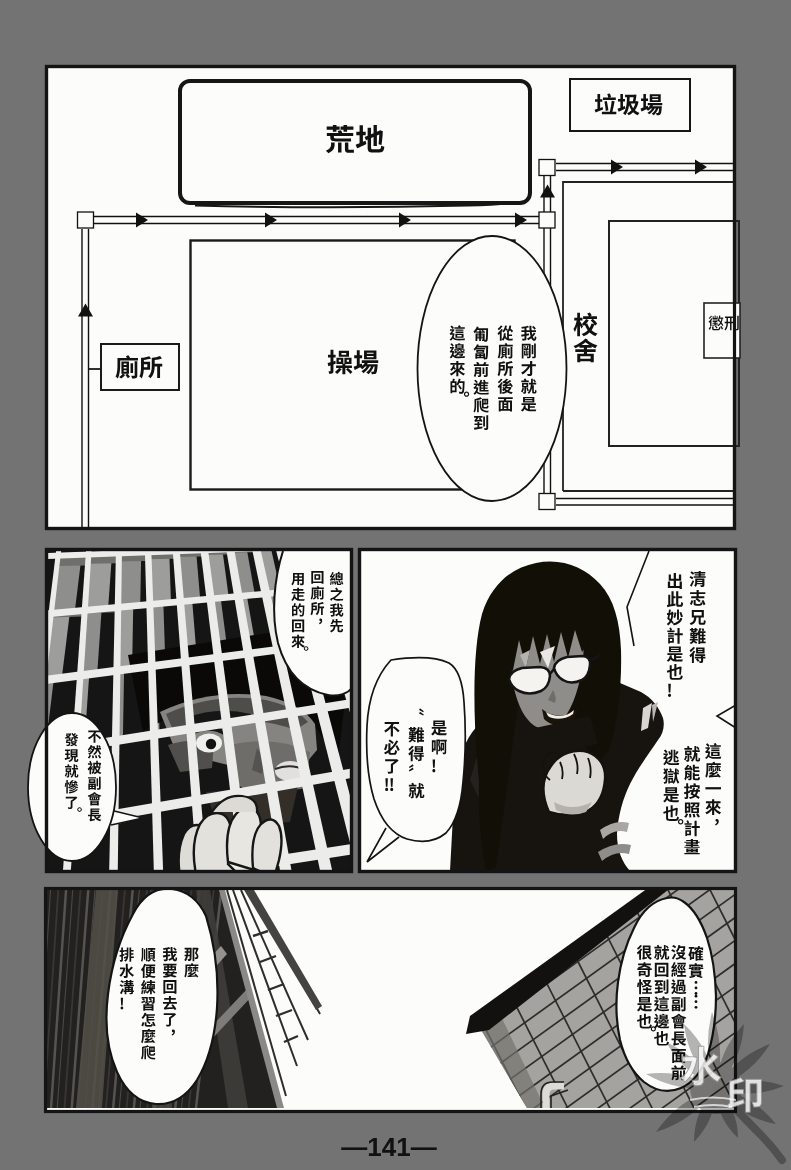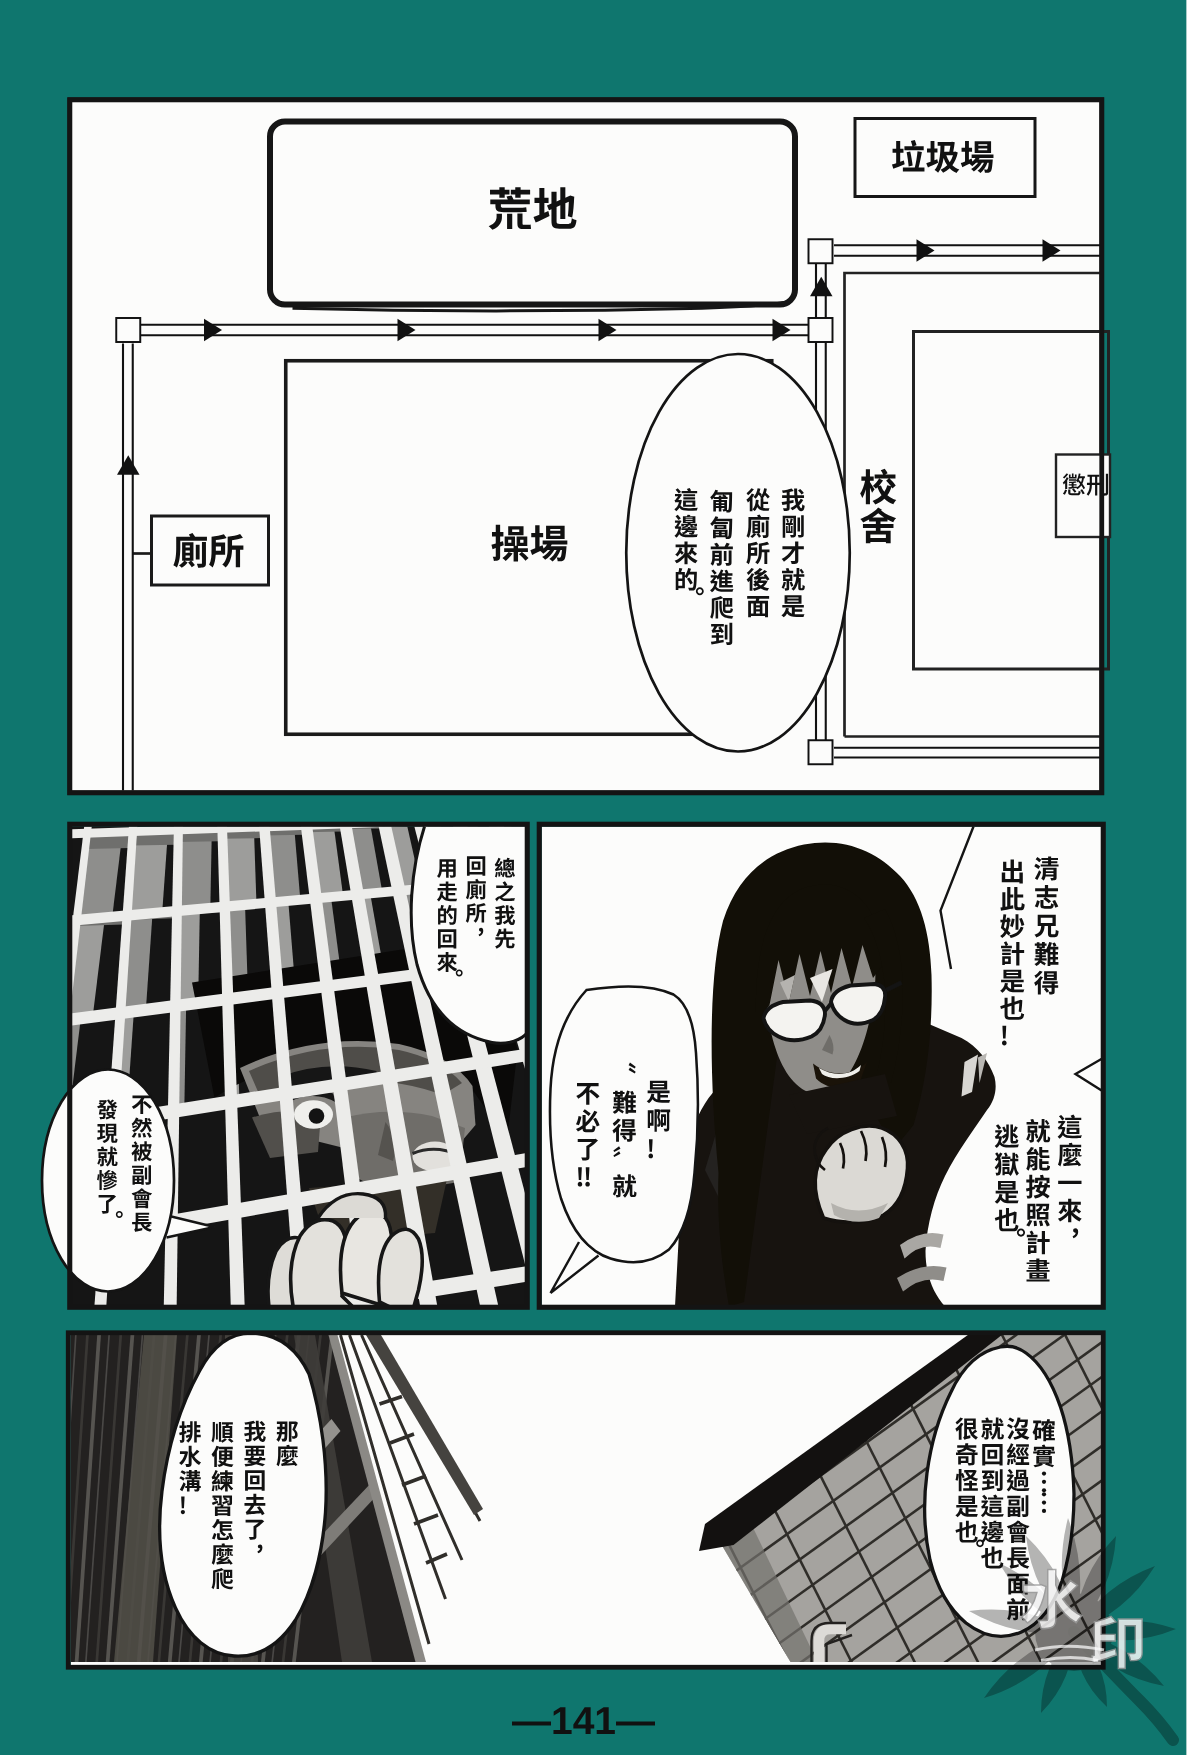--- a/index.html
+++ b/index.html
@@ -1,12 +1,12 @@
 <!DOCTYPE html>
-<html><head><meta charset="utf-8"><title>p141</title><style>html,body{margin:0;padding:0;background:#f7f7f5;}.page{position:relative;width:791px;height:1170px;background:#0f766e;overflow:hidden;font-family:"Liberation Sans",sans-serif;}</style></head><body>
+<html><head><meta charset="utf-8"><title>p141</title><style>html,body{margin:0;padding:0;background:#f7f7f5;}.page{position:relative;width:791px;height:1170px;background:#737373;overflow:hidden;font-family:"Liberation Sans",sans-serif;}</style></head><body>
 <div class="page"><svg width="791" height="1170" viewBox="0 0 791 1170">
       <defs>
         <path id="g1" d="M435 261V-73H550V261ZM202 266V194C202 136 180 44 26 -12C52 -31 92 -69 110 -93C291 -22 321 106 321 190V266ZM664 267V63C664 -37 687 -77 792 -77C811 -77 871 -77 891 -77C919 -77 950 -76 968 -70C964 -43 961 -2 959 27C942 22 909 20 888 20C871 20 818 20 802 20C782 20 778 31 778 60V267ZM422 644C432 624 442 600 451 578H62V477H176V436C176 336 218 299 363 299C405 299 639 299 691 299C757 299 841 301 873 309C869 334 865 372 860 408C824 400 732 396 674 396C619 396 409 396 362 396C307 396 297 406 297 435V477H940V578H579C567 607 550 643 534 671ZM56 794V690H263V621H382V690H488V794H382V850H263V794ZM518 794V690H617V618H736V690H947V794H736V850H617V794Z"></path>
         <path id="g2" d="M22 189 70 69C161 110 274 164 379 216L352 322L264 285V504H357V618H264V836H152V618H44V504H152V239C103 219 58 202 22 189ZM421 753V489L322 447L366 341L421 365V105C421 -33 459 -70 596 -70C627 -70 777 -70 810 -70C927 -70 962 -23 978 119C945 126 899 145 873 162C864 60 854 37 800 37C768 37 635 37 605 37C544 37 535 46 535 105V414L618 450V144H730V499L807 532C804 414 796 286 785 205L882 178C907 298 920 482 926 621L930 639L840 668L730 621V850H618V573L535 538V753Z"></path>
         <path id="g3" d="M453 508C479 374 504 197 512 94L627 126C617 227 587 400 558 532ZM576 833C592 786 612 723 620 681H389V569H948V681H646L741 708C730 750 709 813 690 861ZM344 66V-47H970V66H800C835 191 871 366 895 517L769 537C756 391 724 197 690 66ZM28 151 67 28C163 66 284 114 396 160L373 270L267 231V497H362V611H267V836H150V611H45V497H150V190C104 175 63 161 28 151Z"></path>
         <path id="g4" d="M22 189 71 68C158 107 265 155 365 203L341 308L259 276V505H347V618H259V838H147V618H44V505H147V233C100 216 57 200 22 189ZM721 697C713 642 702 580 691 525H542C546 580 549 637 550 697ZM352 807V697H434C429 388 398 140 263 -6C291 -23 346 -65 364 -85C452 24 499 168 524 344C552 265 586 194 629 132C573 76 509 32 439 2C463 -19 494 -61 510 -88C580 -54 645 -11 701 43C756 -14 822 -59 901 -91C918 -60 954 -13 980 10C901 37 834 78 779 131C851 228 905 350 936 502L860 530L840 525H804C821 613 838 715 848 802L766 812L747 807ZM797 419C774 345 742 278 701 219C659 279 627 346 603 419Z"></path>
         <path id="g5" d="M532 615H790V567H532ZM532 741H790V694H532ZM425 824V484H901V824ZM22 195 67 74C129 104 201 139 274 176C298 160 335 124 352 105C392 131 431 165 467 203H527C473 129 397 60 323 22C351 4 382 -25 401 -49C488 7 583 107 636 203H695C652 111 584 21 508 -27C538 -43 574 -71 594 -94C675 -30 754 91 795 203H833C822 83 810 31 796 16C788 7 780 5 767 5C753 5 727 5 695 8C710 -17 720 -58 722 -86C763 -88 800 -87 823 -84C849 -80 871 -73 890 -50C917 -20 933 61 947 256C949 270 950 298 950 298H541C551 313 560 329 569 345H970V446H337V345H450C426 306 394 270 359 239L337 325L258 290V526H350V639H258V837H146V639H45V526H146V243C99 224 56 207 22 195Z"></path>
         <path id="g6" d="M742 417C723 353 697 296 662 244C624 295 594 353 572 416L514 401C555 447 596 499 628 550L522 599C483 533 417 452 355 403C380 385 418 351 438 328L477 364C507 285 543 214 587 153C523 89 443 39 348 3C371 -17 407 -64 423 -90C518 -52 598 -1 664 62C729 -1 808 -51 903 -84C920 -50 956 0 983 25C889 52 809 96 744 154C790 218 827 292 853 376C863 361 872 347 878 335L966 412C934 467 864 543 801 600H959V710H685L749 737C735 772 704 823 673 861L566 821C590 789 616 744 630 710H404V600H778L709 542C755 498 806 441 843 391ZM169 850V652H50V541H149C124 419 75 277 18 198C37 167 63 112 74 79C110 137 143 223 169 316V-89H279V354C301 306 323 256 335 222L403 311C385 341 304 474 279 509V541H379V652H279V850Z"></path>
         <path id="g7" d="M497 864C389 738 193 626 21 562C50 535 82 496 99 467C151 490 204 516 256 546V495H436V428H92V323H436V250H170V-89H290V-53H704V-86H831V250H560V323H906V428H560V495H747V545C798 518 848 496 898 475C914 512 947 555 977 582C844 623 709 680 577 786L597 808ZM342 598C398 634 451 673 500 714C553 668 605 630 656 598ZM290 52V146H704V52Z"></path>
         <path id="g8" d="M181 842C151 790 92 726 39 686C55 672 81 647 94 631C152 677 217 750 260 815ZM257 168V44C257 -42 291 -66 416 -66C442 -66 608 -66 635 -66C737 -66 765 -35 777 93C751 99 714 112 693 126C687 27 679 13 628 13C589 13 452 13 424 13C362 13 350 17 350 45V168ZM417 171C457 130 506 73 528 35L601 87C577 124 526 179 486 217ZM761 155C800 97 846 19 866 -29L947 10C926 58 878 134 838 188ZM133 177C111 122 74 47 38 -1L122 -43C155 8 188 85 212 140ZM195 679C164 603 98 510 31 454C45 437 66 404 75 386C94 402 113 420 131 439V197H217V549C240 584 260 619 276 654ZM413 844V698H357V800H289V636H607V800H538V698H480V844ZM727 642H836C827 581 814 526 795 477C767 511 737 543 707 572L696 564C707 589 717 615 727 642ZM288 598V537H592L590 534C605 519 631 484 641 469C651 482 660 496 668 510C699 477 730 441 759 404C724 345 677 298 614 263L613 298L484 286V335H606V393H484V445C528 449 569 454 603 462L561 516C495 502 378 493 282 491C290 475 298 451 300 437C332 437 367 437 402 439V393H282V335H402V279L268 268L276 203C366 213 483 226 599 240C613 222 627 196 632 181C707 222 765 273 808 338C846 284 877 231 897 188L961 237C937 287 897 349 849 411C880 476 901 553 914 642H953V721H750C759 756 767 793 774 830L698 844C680 729 649 619 597 544V598Z"></path>

